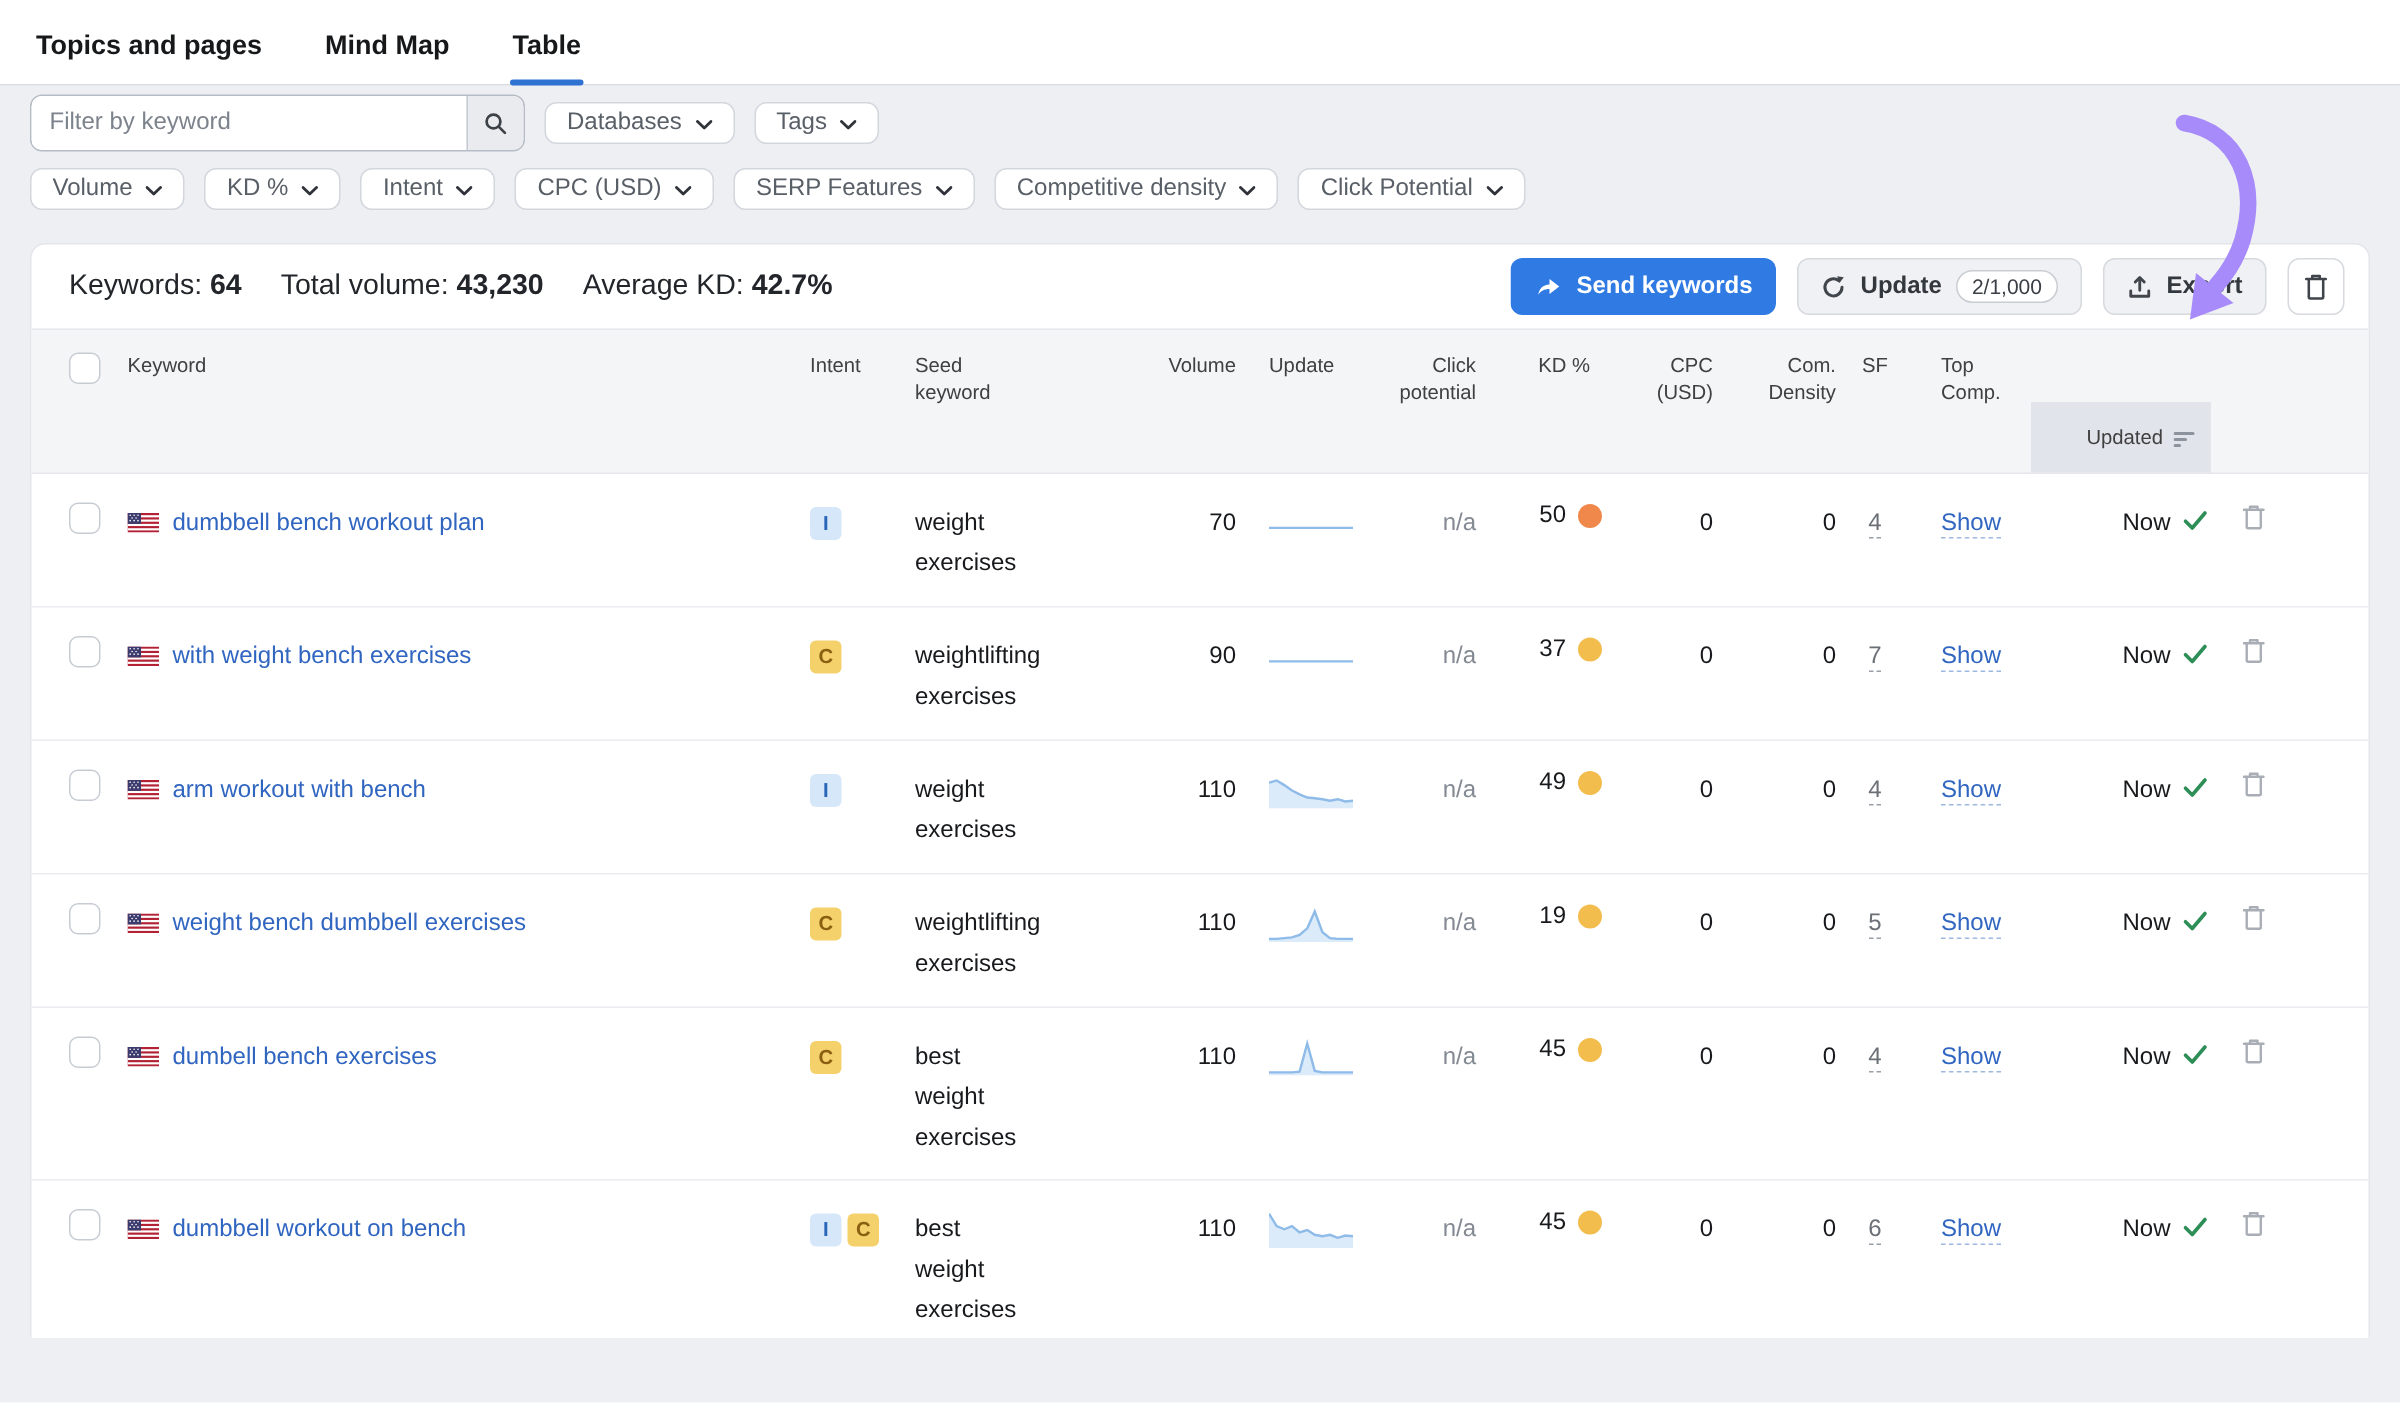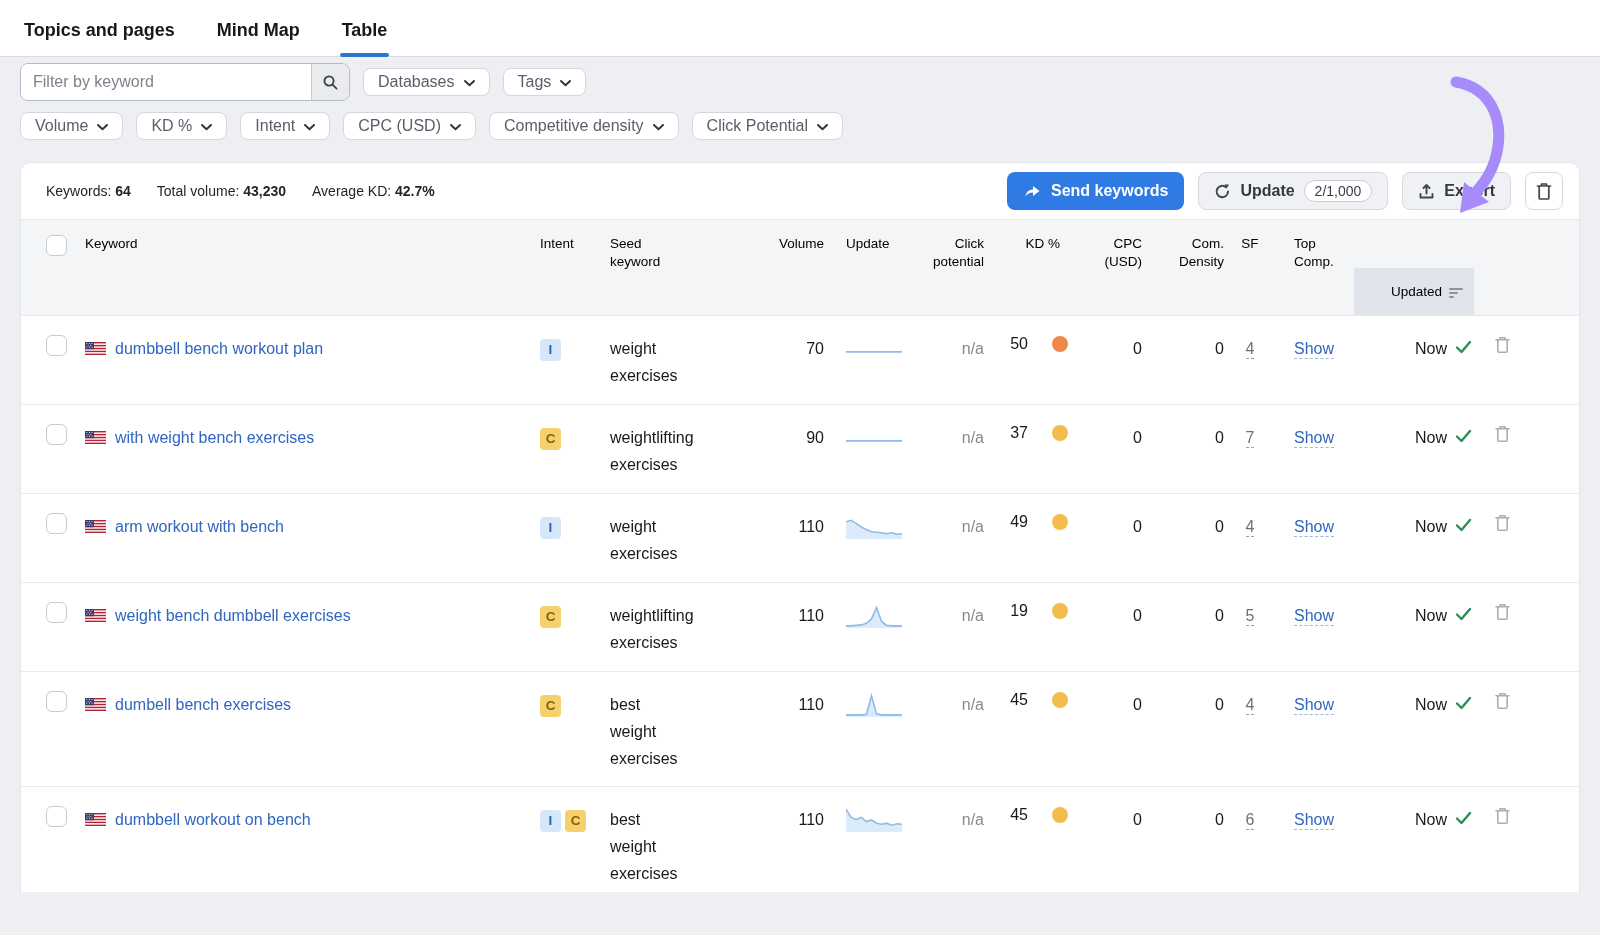--- a/index.html
+++ b/index.html
@@ -59,21 +59,21 @@
     border:1px solid #e2e5e9;
     border-bottom:none;
     border-radius:10px 10px 0 0;
     height:730px;
     overflow:hidden;
   }
   .toolbar {
     height:56px; display:flex; align-items:center;
     padding:0 16px 0 25px;
   }
-  .stats { display:flex; gap:26px; font-size:14px; color:#22252a; }
+  .stats { display:flex; gap:26px; font-size:19px; color:#22252a; }
   .stat b { font-weight:700; }
   .toolbar-actions { margin-left:auto; display:flex; gap:14px; align-items:center; }
   .btn {
     height:38px; border-radius:8px; display:inline-flex; align-items:center;
     gap:9px; padding:0 15px; font-size:16px; font-weight:700; cursor:pointer;
     border:1px solid transparent; white-space:nowrap;
   }
   .btn-primary { background:var(--primary,#2f7ae3); color:#fff; }
   .btn-gray { background:#f0f1f4; border-color:#d6d9de; color:#33383f; }
   .quota-pill {
@@ -85,21 +85,21 @@
     background:#fff; display:flex; align-items:center; justify-content:center;
     cursor:pointer;
   }
   
   .grid {
     display:grid;
     grid-template-columns:64px 455px 70px 148px 66px 100px 60px 84px 74px 82px 52px 78px 120px 56px;
   }
   .thead {
     background:#f4f5f7; border-top:1px solid #e5e7ea; border-bottom:1px solid #e5e7ea;
-    min-height:75px; font-size:13.5px; color:#000000;
+    min-height:75px; font-size:13.5px; color:#404040;
   }
   .thead .cell { padding-top:15px; line-height:18px; white-space:pre-line; }
   .cell { padding-bottom:14px; }
   .c-check { padding-left:25px; padding-top:16px; }
   .row .c-check { padding-top:20px; }
   .c-right { text-align:right; }
   .c-center { text-align:center; }
   .th-updated {
     background:#e1e4ea; text-align:right; padding-right:10px;
     display:flex; justify-content:flex-end; align-items:flex-start; gap:7px;margin-top:48px;
@@ -117,21 +117,21 @@
   .flag { margin-top:7px; flex:0 0 auto; }
   .kw-link { color:var(--link,#3065c0); cursor:pointer; text-decoration:none; }
   .intent-badge {
     display:inline-block; width:21px; height:22px; border-radius:4px;
     font-size:13.5px; font-weight:700; text-align:center; line-height:22px;
     margin-right:4px; margin-top:2px;
   }
   .seed-cell { white-space:pre-line; padding-right:20px; }
   .trend-cell { padding-left:22px; padding-top:24px; }
   .na { color:#848a93; }
-  .kd-cell { display:flex; justify-content:flex-end; align-items:center; gap:24px; align-self:start; padding-top:19px; }
+  .kd-cell { display:flex; justify-content:flex-end; align-items:center; gap:8px; align-self:start; padding-top:19px; }
   .kd-dot { width:16px; height:16px; border-radius:50%; flex:0 0 auto; }
   .sf-num { color:#6b7077; border-bottom:1.5px dashed #9aa0a8; padding-bottom:1px; cursor:pointer; }
   .show-cell { padding-left:18px; }
   .show-link { color:var(--link,#3065c0); border-bottom:1.5px dashed #9db8e0; padding-bottom:1px; cursor:pointer; }
   .updated-cell { display:flex; justify-content:flex-end; align-items:flex-start; gap:8px; padding-right:2px; }
   .updated-cell svg { margin-top:5px; }
   .trash-cell { display:flex; justify-content:center; padding-top:20px; cursor:pointer; }
   .arrow-overlay { position:absolute; left:1428px; top:70px; pointer-events:none; }
 </style>
 </head>
@@ -181,20 +181,26 @@
         </svg>
       </div>
     <div class="chip">
         <span>Intent</span>
         <svg class="chev" width="11" height="7" viewBox="0 0 11 7" fill="none">
           <polyline points="1,1 5.5,5.3 10,1" stroke="currentColor" stroke-width="1.9" stroke-linecap="round" stroke-linejoin="round"></polyline>
         </svg>
       </div>
     <div class="chip">
         <span>CPC (USD)</span>
+        <svg class="chev" width="11" height="7" viewBox="0 0 11 7" fill="none">
+          <polyline points="1,1 5.5,5.3 10,1" stroke="currentColor" stroke-width="1.9" stroke-linecap="round" stroke-linejoin="round"></polyline>
+        </svg>
+      </div>
+    <div class="chip">
+        <span>SERP Features</span>
         <svg class="chev" width="11" height="7" viewBox="0 0 11 7" fill="none">
           <polyline points="1,1 5.5,5.3 10,1" stroke="currentColor" stroke-width="1.9" stroke-linecap="round" stroke-linejoin="round"></polyline>
         </svg>
       </div>
     <div class="chip">
         <span>Competitive density</span>
         <svg class="chev" width="11" height="7" viewBox="0 0 11 7" fill="none">
           <polyline points="1,1 5.5,5.3 10,1" stroke="currentColor" stroke-width="1.9" stroke-linecap="round" stroke-linejoin="round"></polyline>
         </svg>
       </div>

